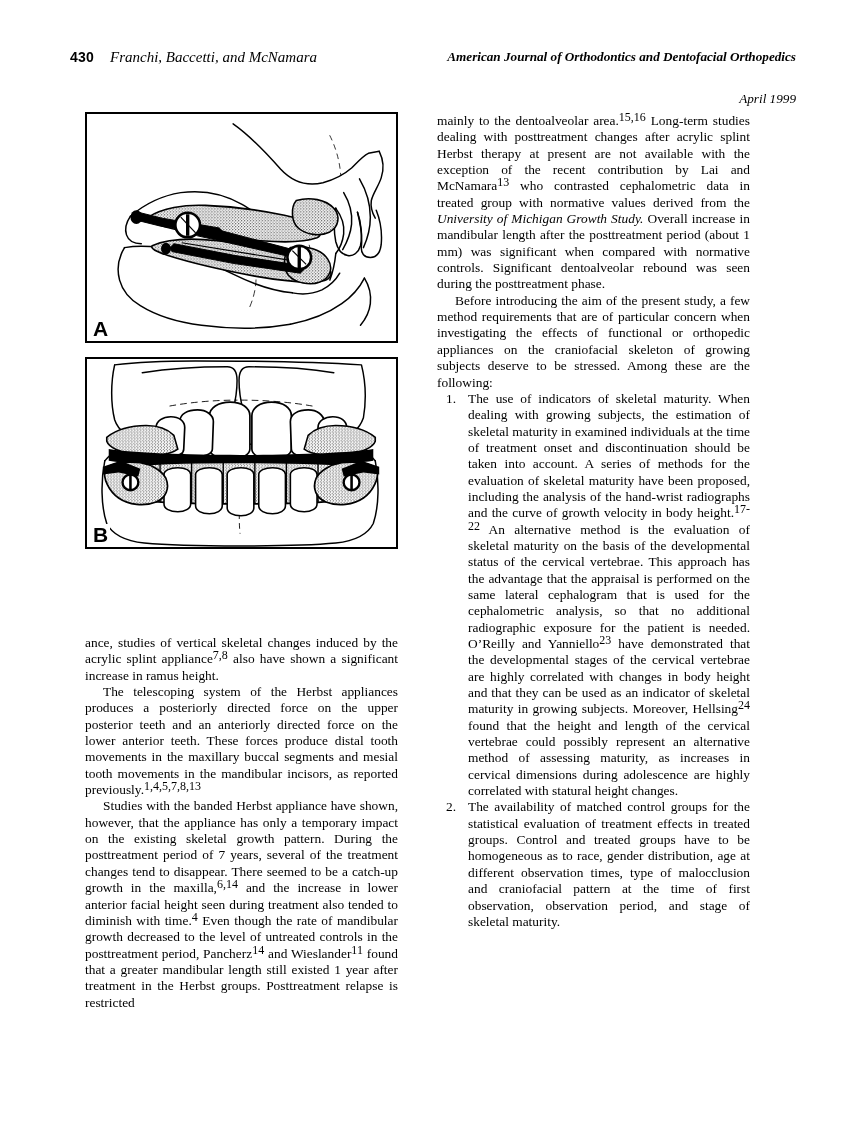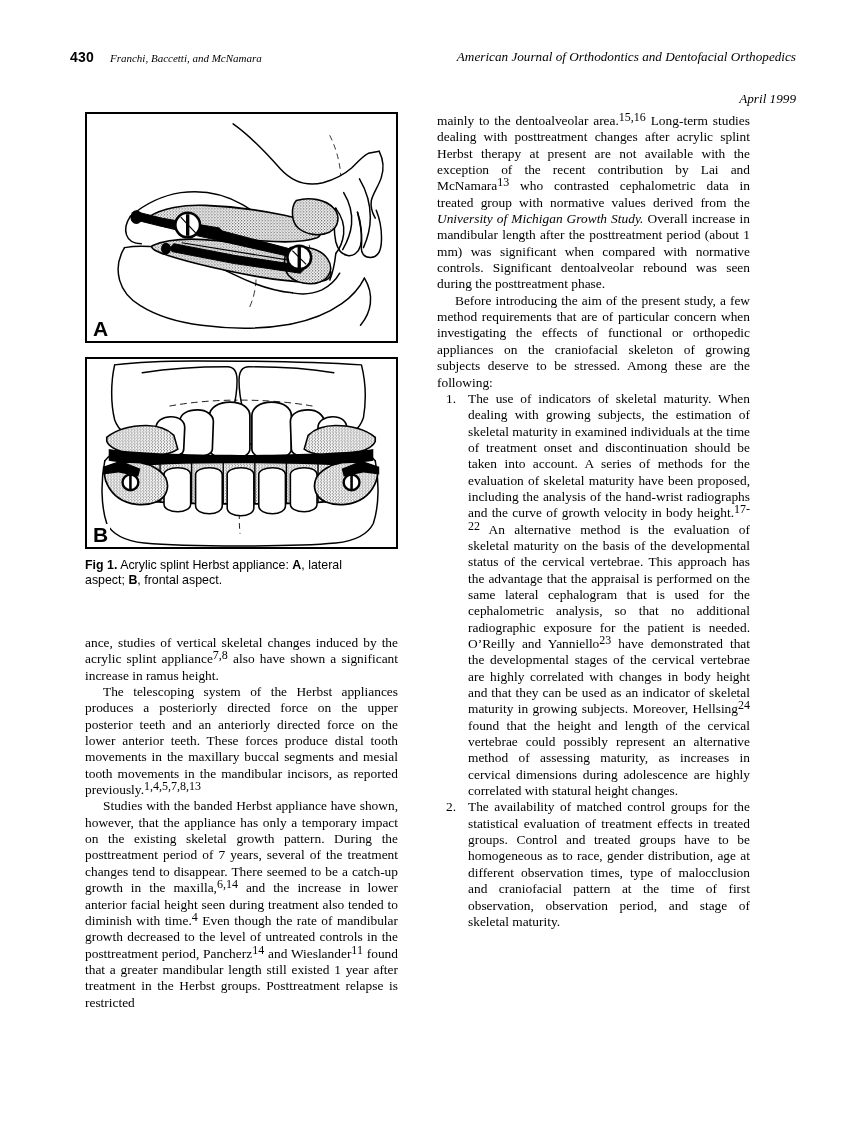--- a/index.html
+++ b/index.html
@@ -39,33 +39,33 @@
     white-space: nowrap;
   }
   .rh-page-number {
     font-family: "Liberation Sans", sans-serif;
     font-weight: bold;
     font-size: 14px;
     letter-spacing: 0.2px;
   }
   .rh-authors {
     font-style: italic;
-    font-size: 11px;
+    font-size: 15px;
     margin-left: 16px;
   }
   .rh-right {
     position: absolute;
     right: 0;
     top: 0;
     text-align: right;
     font-style: italic;
     font-size: 13.2px;
     line-height: 17px;
   }
-  .rh-journal { display: block; white-space: nowrap; }
+  .rh-journal { display: block; white-space: nowrap; font-weight: bold; }
   .rh-date { display: block; white-space: nowrap; margin-top: 25px; }
 
   
   .col {
     position: absolute;
     top: 112px;
     width: 313px;
     font-size: 13.4px;
     line-height: 16.35px;
     text-align: justify;
@@ -353,26 +353,20 @@
 
         <g>
           <circle cx="44" cy="126" r="8" fill="#fff" stroke="#000" stroke-width="2.4"></circle>
           <path d="M44 118 L44 134" stroke="#000" stroke-width="2.6"></path>
           <circle cx="268" cy="126" r="8" fill="#fff" stroke="#000" stroke-width="2.4"></circle>
           <path d="M268 118 L268 134" stroke="#000" stroke-width="2.6"></path>
         </g>
       </svg>
     </div>
 
-    <div class="fig-caption">
-      <b>Fig 1.</b>
-      <span>Acrylic splint Herbst appliance:</span>
-      <b>A</b><span>, lateral aspect;</span>
-      <b>B</b><span>, frontal aspect.</span>
-    </div>
   </div>
 
   <div class="col col-left" style="top:625px;">
 
     <p class="noindent"><span>ance, studies of vertical skeletal changes induced by the acrylic splint appliance</span><sup>7,8</sup><span> also have shown a significant increase in ramus height.</span></p>
 
     <p><span>The telescoping system of the Herbst appliances produces a posteriorly directed force on the upper posterior teeth and an anteriorly directed force on the lower anterior teeth. These forces produce distal tooth movements in the maxillary buccal segments and mesial tooth movements in the mandibular incisors, as reported previously.</span><sup>1,4,5,7,8,13</sup></p>
 
     <p><span>Studies with the banded Herbst appliance have shown, however, that the appliance has only a temporary impact on the existing skeletal growth pattern. During the posttreatment period of 7 years, several of the treatment changes tend to disappear. There seemed to be a catch-up growth in the maxilla,</span><sup>6,14</sup><span> and the increase in lower anterior facial height seen during treatment also tended to diminish with time.</span><sup>4</sup><span> Even though the rate of mandibular growth decreased to the level of untreated controls in the posttreatment period, Pancherz</span><sup>14</sup><span> and Wieslander</span><sup>11</sup><span> found that a greater mandibular length still existed 1 year after treatment in the Herbst groups. Posttreatment relapse is restricted</span></p>
   </div>

